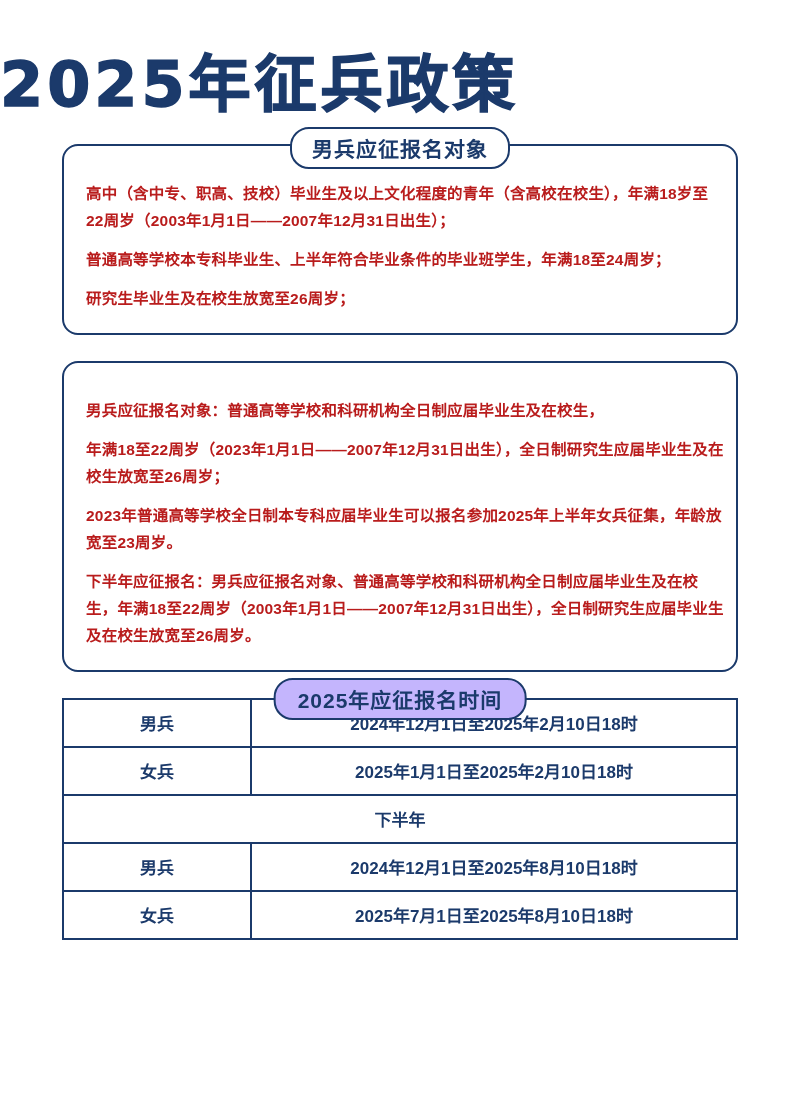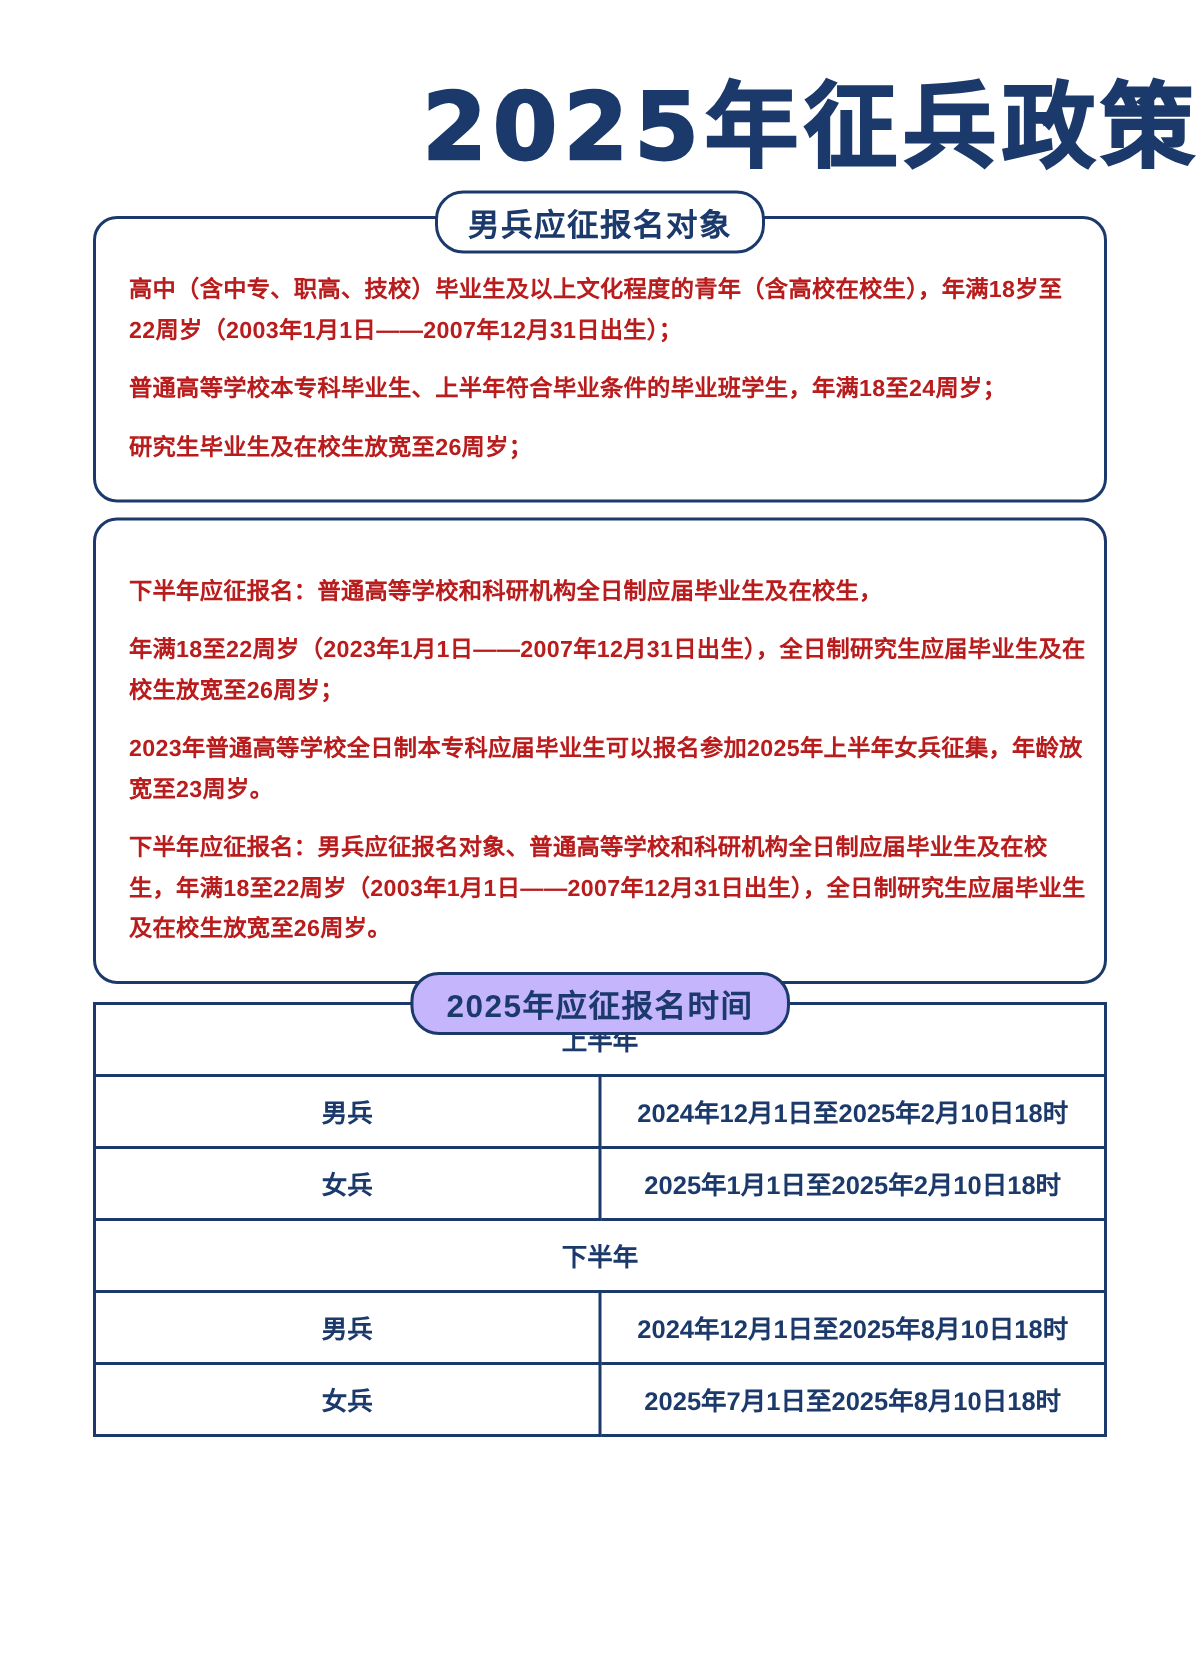--- a/index.html
+++ b/index.html
@@ -18,34 +18,34 @@
   .page {
     width: 800px;
     height: 1111px;
     box-sizing: border-box;
     padding: 0;
     position: relative;
   }
 
   
   .title {
-    text-align: right;
+    text-align: left;
     font-size: 62px;
     font-weight: bold;
     letter-spacing: 4px;
     color: #1b3a6b;
     margin: 34px 0 20px 0;
     -webkit-text-stroke: 1.5px #1b3a6b;
     font-family: "DejaVu Sans", "Liberation Sans", sans-serif;
   }
 
   
   .section {
     position: relative;
-    margin: 0 62px 10px 62px;
+    margin: 0 62px 26px 62px;
     border: 2.5px solid #1b3a6b;
     border-radius: 16px;
     padding: 34px 12px 20px 22px;
     box-sizing: border-box;
   }
   .section-header {
     position: absolute;
     top: -19px;
     left: 50%;
     transform: translateX(-50%);
@@ -116,33 +116,30 @@
   <div class="title">2025年征兵政策</div>
 
   <div class="section">
     <div class="section-header">男兵应征报名对象</div>
     <p class="para">高中（含中专、职高、技校）毕业生及以上文化程度的青年（含高校在校生），年满18岁至22周岁（2003年1月1日——2007年12月31日出生）；</p>
     <p class="para">普通高等学校本专科毕业生、上半年符合毕业条件的毕业班学生，年满18至24周岁；</p>
     <p class="para">研究生毕业生及在校生放宽至26周岁；</p>
   </div>
 
   <div class="section">
-    <p class="para">下半年应征报名：普通高等学校和科研机构全日制应届毕业生及在校生，</p>
+    <p class="para">男兵应征报名对象：普通高等学校和科研机构全日制应届毕业生及在校生，</p>
     <p class="para">年满18至22周岁（2023年1月1日——2007年12月31日出生），全日制研究生应届毕业生及在校生放宽至26周岁；</p>
     <p class="para">2023年普通高等学校全日制本专科应届毕业生可以报名参加2025年上半年女兵征集，年龄放宽至23周岁。</p>
     <p class="para">下半年应征报名：男兵应征报名对象、普通高等学校和科研机构全日制应届毕业生及在校生，年满18至22周岁（2003年1月1日——2007年12月31日出生），全日制研究生应届毕业生及在校生放宽至26周岁。</p>
   </div>
 
   <div class="table-section">
     <div class="table-head-badge">2025年应征报名时间</div>
     <table class="schedule">
       <tbody>
-        <tr>
-          <td class="half-head" colspan="2">上半年</td>
-        </tr>
         <tr>
           <td class="col-label">男兵</td>
           <td>2024年12月1日至2025年2月10日18时</td>
         </tr>
         <tr>
           <td class="col-label">女兵</td>
           <td>2025年1月1日至2025年2月10日18时</td>
         </tr>
         <tr>
           <td class="half-head" colspan="2">下半年</td>

